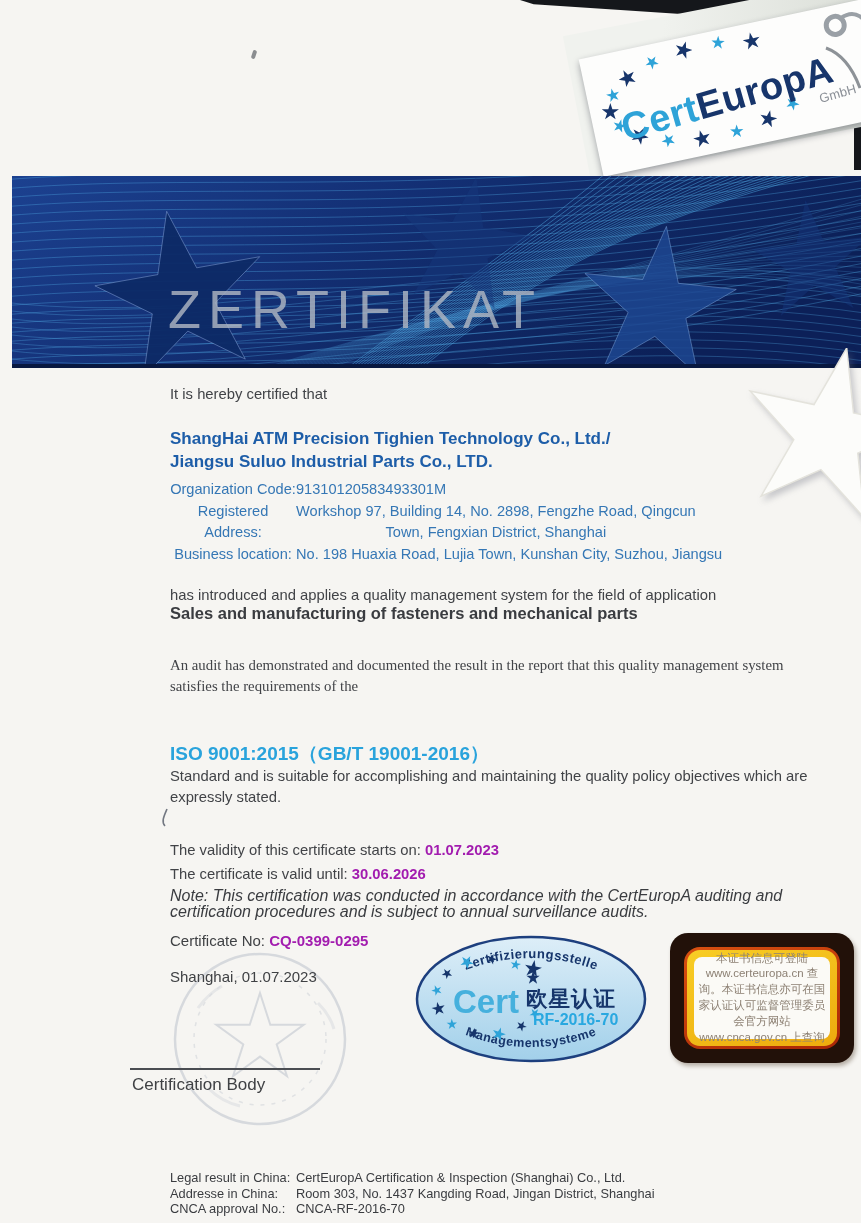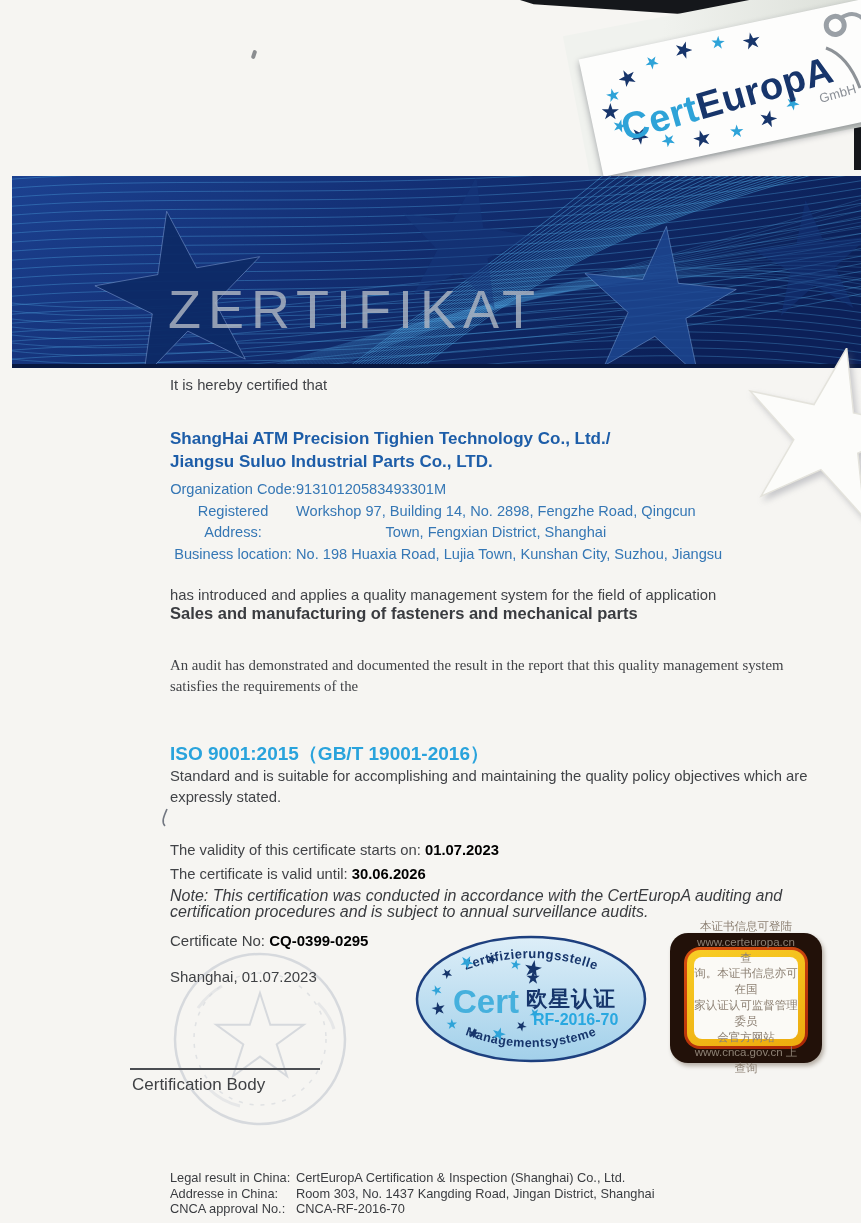--- a/index.html
+++ b/index.html
@@ -18,43 +18,43 @@
   .tag-text{font-weight:bold;font-size:38px;letter-spacing:0.5px;}
   .tag-gmbh{font-size:13px;fill:#8a8f96;}
   .tag-wire{position:absolute;left:820px;top:30px;}
   
   .banner{position:absolute;left:12px;top:152px;width:849px;height:192px;margin-top:24px;}
   
   .corner-star{position:absolute;left:742px;top:348px;filter:drop-shadow(3px 4px 3px rgba(110,112,125,.35));}
   
   .tblock{position:absolute;left:170px;}
   .body-text{font-size:14.8px;color:#414347;line-height:21px;}
-  .intro{top:375px;}
+  .intro{top:384px;}
   .company{top:427px;font-size:17px;font-weight:bold;color:#1d5da8;line-height:23px;}
   .details{top:479px;font-size:14.6px;color:#3577b5;line-height:21.5px;text-align:center;}
   .drow{display:flex;}
   .dlabel{width:126px;flex:0 0 126px;}
   .dvalue{max-width:540px;}
   .scope-intro{top:585px;}
   .scope{top:604px;font-size:16.5px;font-weight:bold;color:#3a3c40;}
   .audit{top:655px;width:640px;font-family:Liberation Serif, serif;}
   .iso{top:710px;font-size:19px;font-weight:bold;color:#29a3dc;margin-top:31px;}
   .std-note{top:766px;width:690px;}
   .validity1{top:840px;}
   .validity2{top:864px;}
-  .bold{font-weight:bold;color:#000000;}
+  .bold{font-weight:bold;color:#a21caf;}
   .note{top:888px;width:680px;font-size:16px;font-style:italic;color:#3a3c40;line-height:15.5px;}
   .certno{top:932px;font-size:15px;}
   .place{top:968px;font-size:15px;position:relative;z-index:2;}
   
   .stamp{position:absolute;left:168px;top:948px;z-index:1;}
   
   .seal{position:absolute;left:411px;top:933px;z-index:2;}
   
-  .info-box{position:absolute;left:670px;top:933px;width:152px;height:130px;z-index:2;
+  .info-box{position:absolute;left:670px;top:933px;width:184px;height:130px;z-index:2;
             background:#221109;border-radius:18px;padding:14px;box-sizing:border-box;
             box-shadow:2px 3px 4px rgba(60,40,20,.35);}
   .ib-red{background:linear-gradient(160deg,#d85010,#a82606);border-radius:16px;padding:3px;height:100%;box-sizing:border-box;}
   .ib-yellow{background:linear-gradient(160deg,#f8cd25,#edAB0e);border-radius:13px;padding:7px;height:100%;box-sizing:border-box;}
   .ib-white{background:#fbfaf6;border-radius:8px;height:100%;box-sizing:border-box;
             display:flex;flex-direction:column;justify-content:center;align-items:center;
             font-size:11.5px;line-height:15.8px;color:#8d8174;text-align:center;}
   
   .sig-line{position:absolute;left:130px;top:1068px;width:190px;border-top:2px solid #4a4d52;z-index:2;}
   .sig-label{position:absolute;left:132px;top:1075px;font-size:17px;color:#3f4144;z-index:2;text-align:center;}

